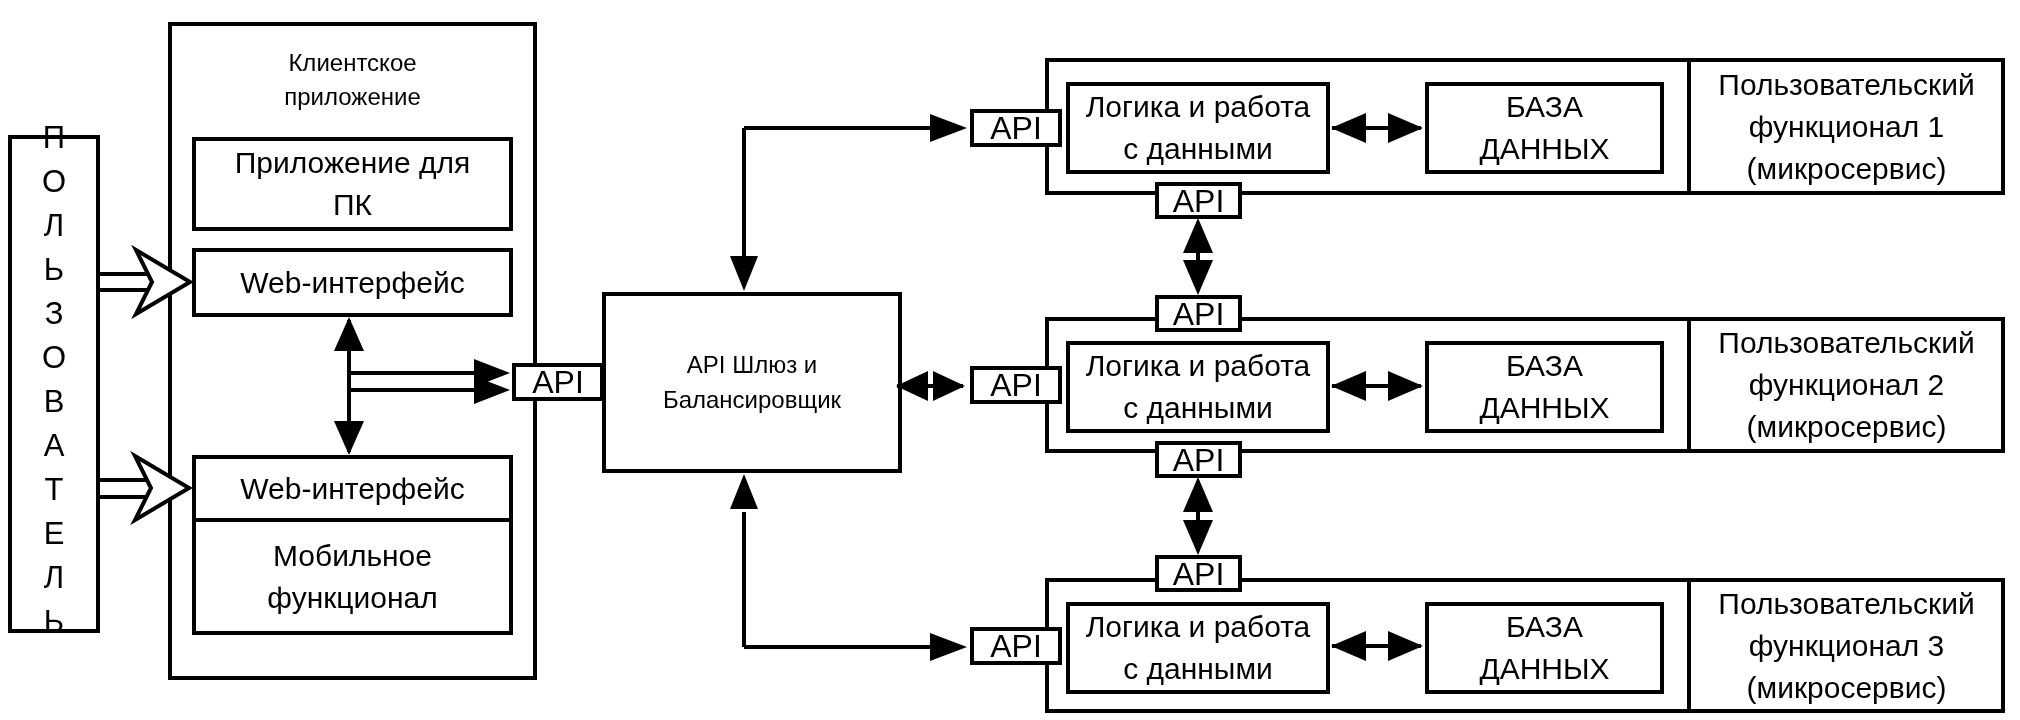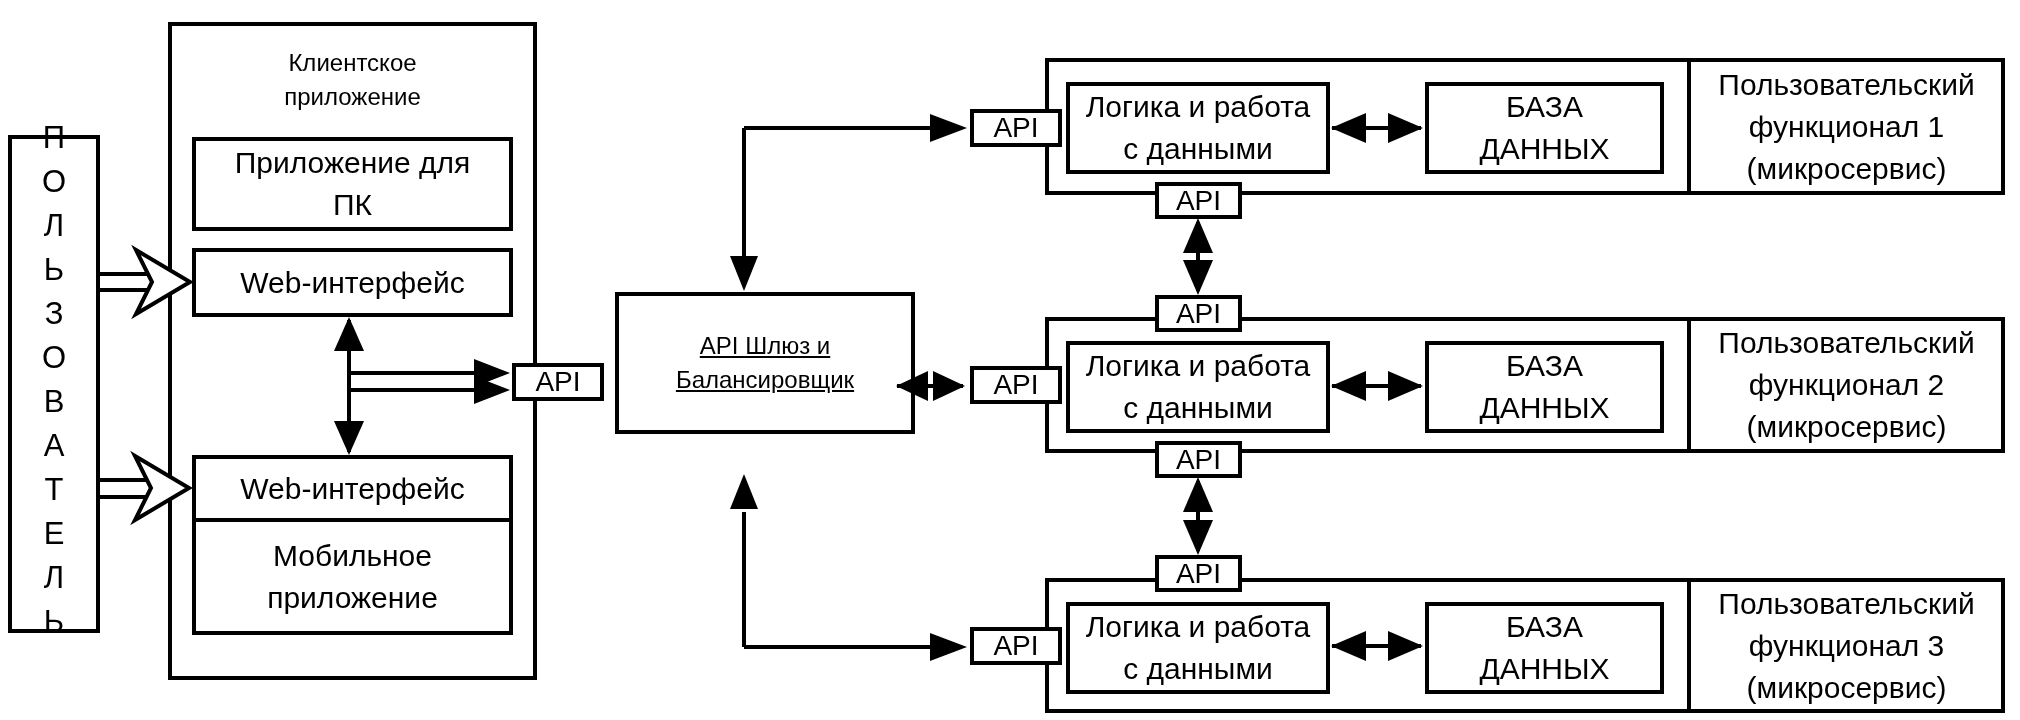--- a/index.html
+++ b/index.html
@@ -23,21 +23,21 @@
     justify-content:center;
   }
   .lbl{
     white-space:pre-line;
     text-align:center;
     font-size:30px;
     line-height:1.4;
     color:#000;
   }
   .big{font-size:24px;line-height:1.42;}
-  .api-lbl{font-size:28px;line-height:1;}
+  .api-lbl{font-size:32px;line-height:1;}
   .plain{
     position:absolute;
     display:flex;
     align-items:center;
     justify-content:center;
     box-sizing:border-box;
   }
   .vtext{
     writing-mode:vertical-rl;
     text-orientation:upright;
@@ -72,24 +72,24 @@
   </div>
   <div class="box center" style="left:192px;top:248px;width:321px;height:69px;">
     <span class="lbl">Web-интерфейс</span>
   </div>
 
   <div class="box center" style="left:192px;top:455px;width:321px;height:67px;">
     <span class="lbl">Web-интерфейс</span>
   </div>
   <div class="box center" style="left:192px;top:518px;width:321px;height:117px;">
     <span class="lbl">Мобильное
-приложение</span>
-  </div>
-
-  <div class="box center" style="left:615px;top:292px;width:300px;height:142px;text-decoration:underline;">
+функционал</span>
+  </div>
+
+  <div class="box center" style="left:602px;top:292px;width:300px;height:181px;">
     <span class="lbl big">API Шлюз и
 Балансировщик</span>
   </div>
 
   <div class="box" style="left:1045px;top:58px;width:960px;height:137px;"></div>
   <div class="box center" style="left:1066px;top:82px;width:264px;height:92px;">
     <span class="lbl">Логика и работа
 с данными</span>
   </div>
   <div class="box center" style="left:1425px;top:82px;width:239px;height:92px;">

